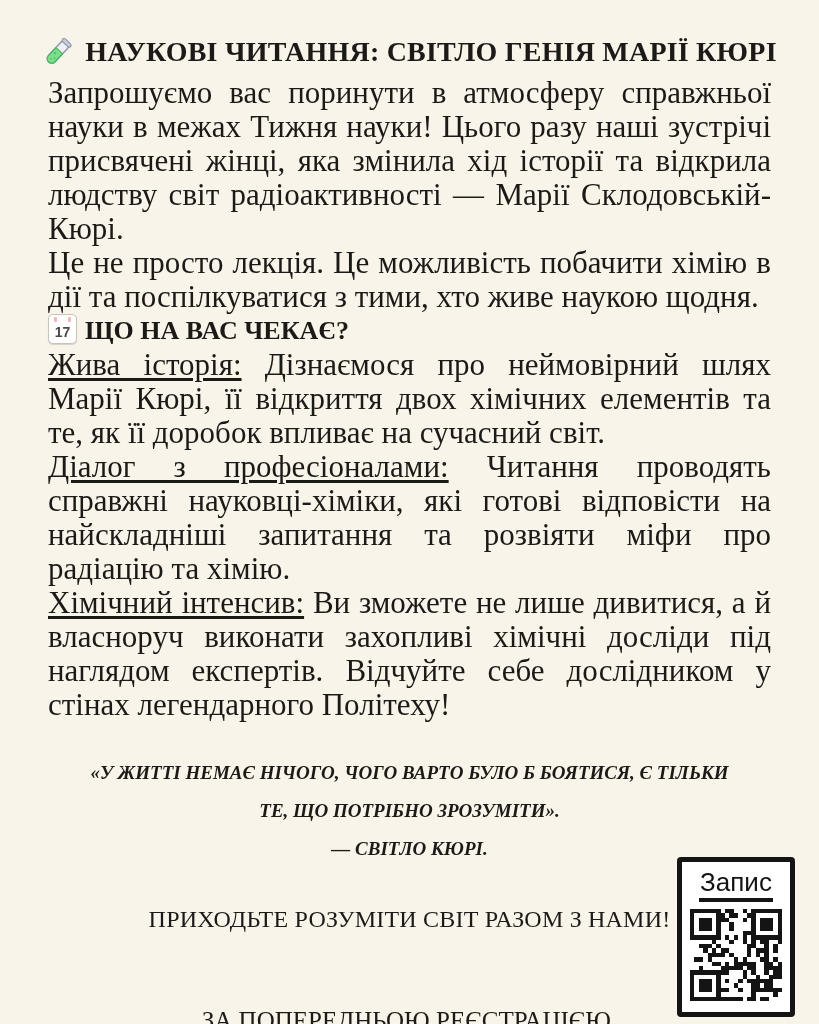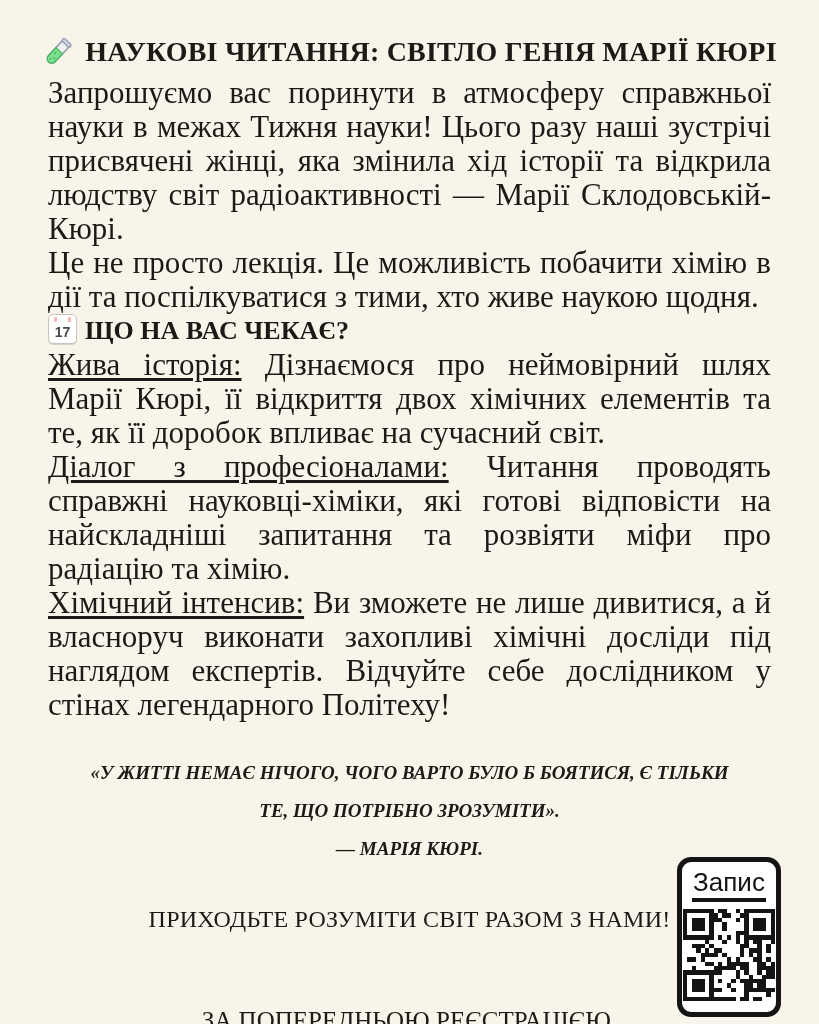--- a/index.html
+++ b/index.html
@@ -99,25 +99,25 @@
     margin-top: 66px;
     text-align: center;
     font-size: 25px;
     line-height: 38px;
   }
   
   .qr-box {
     position: absolute;
     left: 677px;
     top: 857px;
-    width: 104px;
+    width: 118px;
     height: 160px;
     background: #ffffff;
     border: 5px solid #141414;
-    border-radius: 14px;
+    border-radius: 4px;
     display: flex;
     flex-direction: column;
     align-items: center;
     padding-top: 5px;
   }
   .qr-label {
     font-family: "Liberation Sans", sans-serif;
     font-size: 26px;
     color: #141414;
     line-height: 30px;
@@ -157,21 +157,21 @@
       <span>ЩО НА ВАС ЧЕКАЄ?</span>
     </div>
 
     <p><span class="lead">Жива історія:</span> <span>Дізнаємося про неймовірний шлях Марії Кюрі, її відкриття двох хімічних елементів та те, як її доробок впливає на сучасний світ.</span></p>
     <p><span class="lead">Діалог з професіоналами:</span> <span>Читання проводять справжні науковці-хіміки, які готові відповісти на найскладніші запитання та розвіяти міфи про радіацію та хімію.</span></p>
     <p><span class="lead">Хімічний інтенсив:</span> <span>Ви зможете не лише дивитися, а й власноруч виконати захопливі хімічні досліди під наглядом експертів. Відчуйте себе дослідником у стінах легендарного Політеху!</span></p>
   </div>
 
   <div class="quote">
     <div>«У ЖИТТІ НЕМАЄ НІЧОГО, ЧОГО ВАРТО БУЛО Б БОЯТИСЯ, Є ТІЛЬКИ ТЕ, ЩО ПОТРІБНО ЗРОЗУМІТИ».</div>
-    <div>— МАРІЯ КЮРІ.</div>
+    <div>— СВІТЛО КЮРІ.</div>
   </div>
 
   <div class="cta">ПРИХОДЬТЕ РОЗУМІТИ СВІТ РАЗОМ З НАМИ!</div>
 
   <div class="footer">
     <div>ЗА ПОПЕРЕДНЬОЮ РЕЄСТРАЦІЄЮ.</div>
     <div>ВХІД ВІЛЬНИЙ</div>
   </div>
 
   <div class="qr-box">

